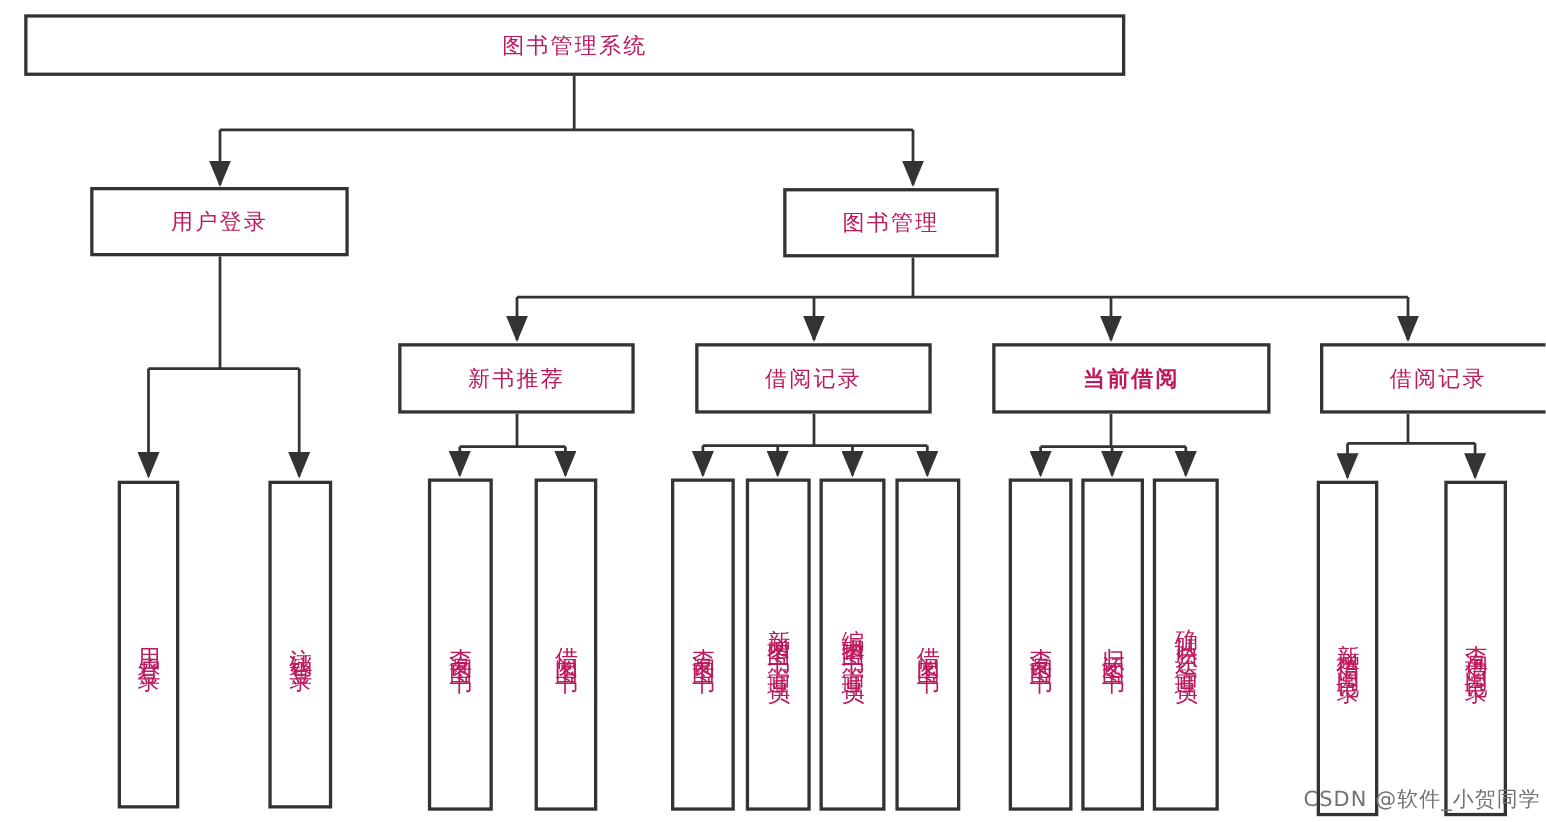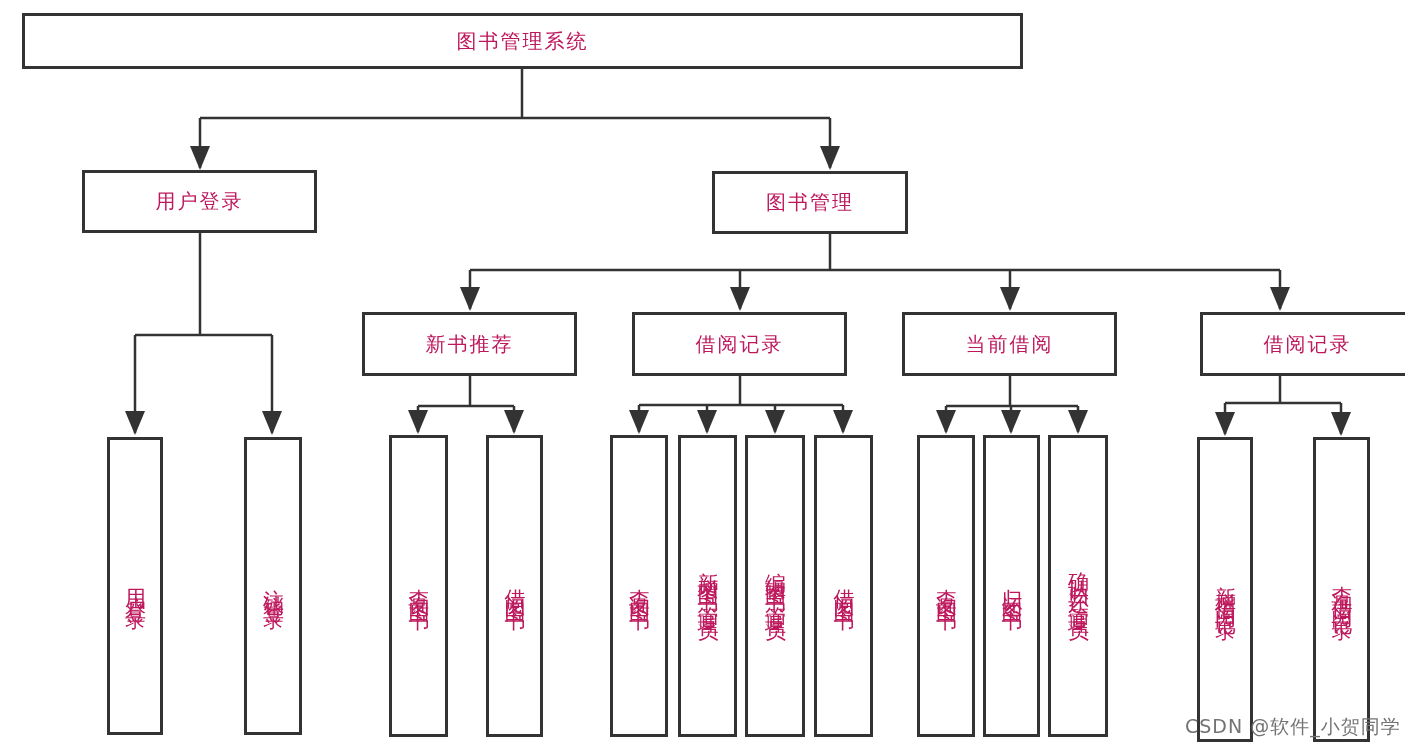--- a/index.html
+++ b/index.html
@@ -32,21 +32,21 @@
     white-space: nowrap;
   }
   
   .n-root          { left: 22px;   top: 13px;  width: 1001px; height: 56px; }
   
   .n-user-login    { left: 82px;   top: 170px; width: 235px;  height: 63px; }
   .n-book-mgmt     { left: 712px;  top: 171px; width: 196px;  height: 63px; }
   
   .n-new-books     { left: 362px;  top: 312px; width: 215px;  height: 64px; }
   .n-book-borrow   { left: 632px;  top: 312px; width: 215px;  height: 64px; }
-  .n-cur-borrow    { left: 902px;  top: 312px; width: 215px;  height: 64px; }
+  .n-cur-borrow    { left: 902px;  top: 312px; width: 253px;  height: 64px; font-weight: bold; }
   .n-borrow-rec    { left: 1172px; top: 312px; width: 215px;  height: 64px; margin-left: 28px; }
   
   .lf1  { left: 107px;  top: 437px; width: 56px; height: 298px; }
   .lf2  { left: 244px;  top: 437px; width: 58px; height: 298px; }
   .lf3  { left: 389px;  top: 435px; width: 59px; height: 302px; }
   .lf4  { left: 486px;  top: 435px; width: 57px; height: 302px; }
   .lf5  { left: 610px;  top: 435px; width: 58px; height: 302px; }
   .lf6  { left: 678px;  top: 435px; width: 59px; height: 302px; }
   .lf7  { left: 745px;  top: 435px; width: 60px; height: 302px; }
   .lf8  { left: 814px;  top: 435px; width: 59px; height: 302px; }

